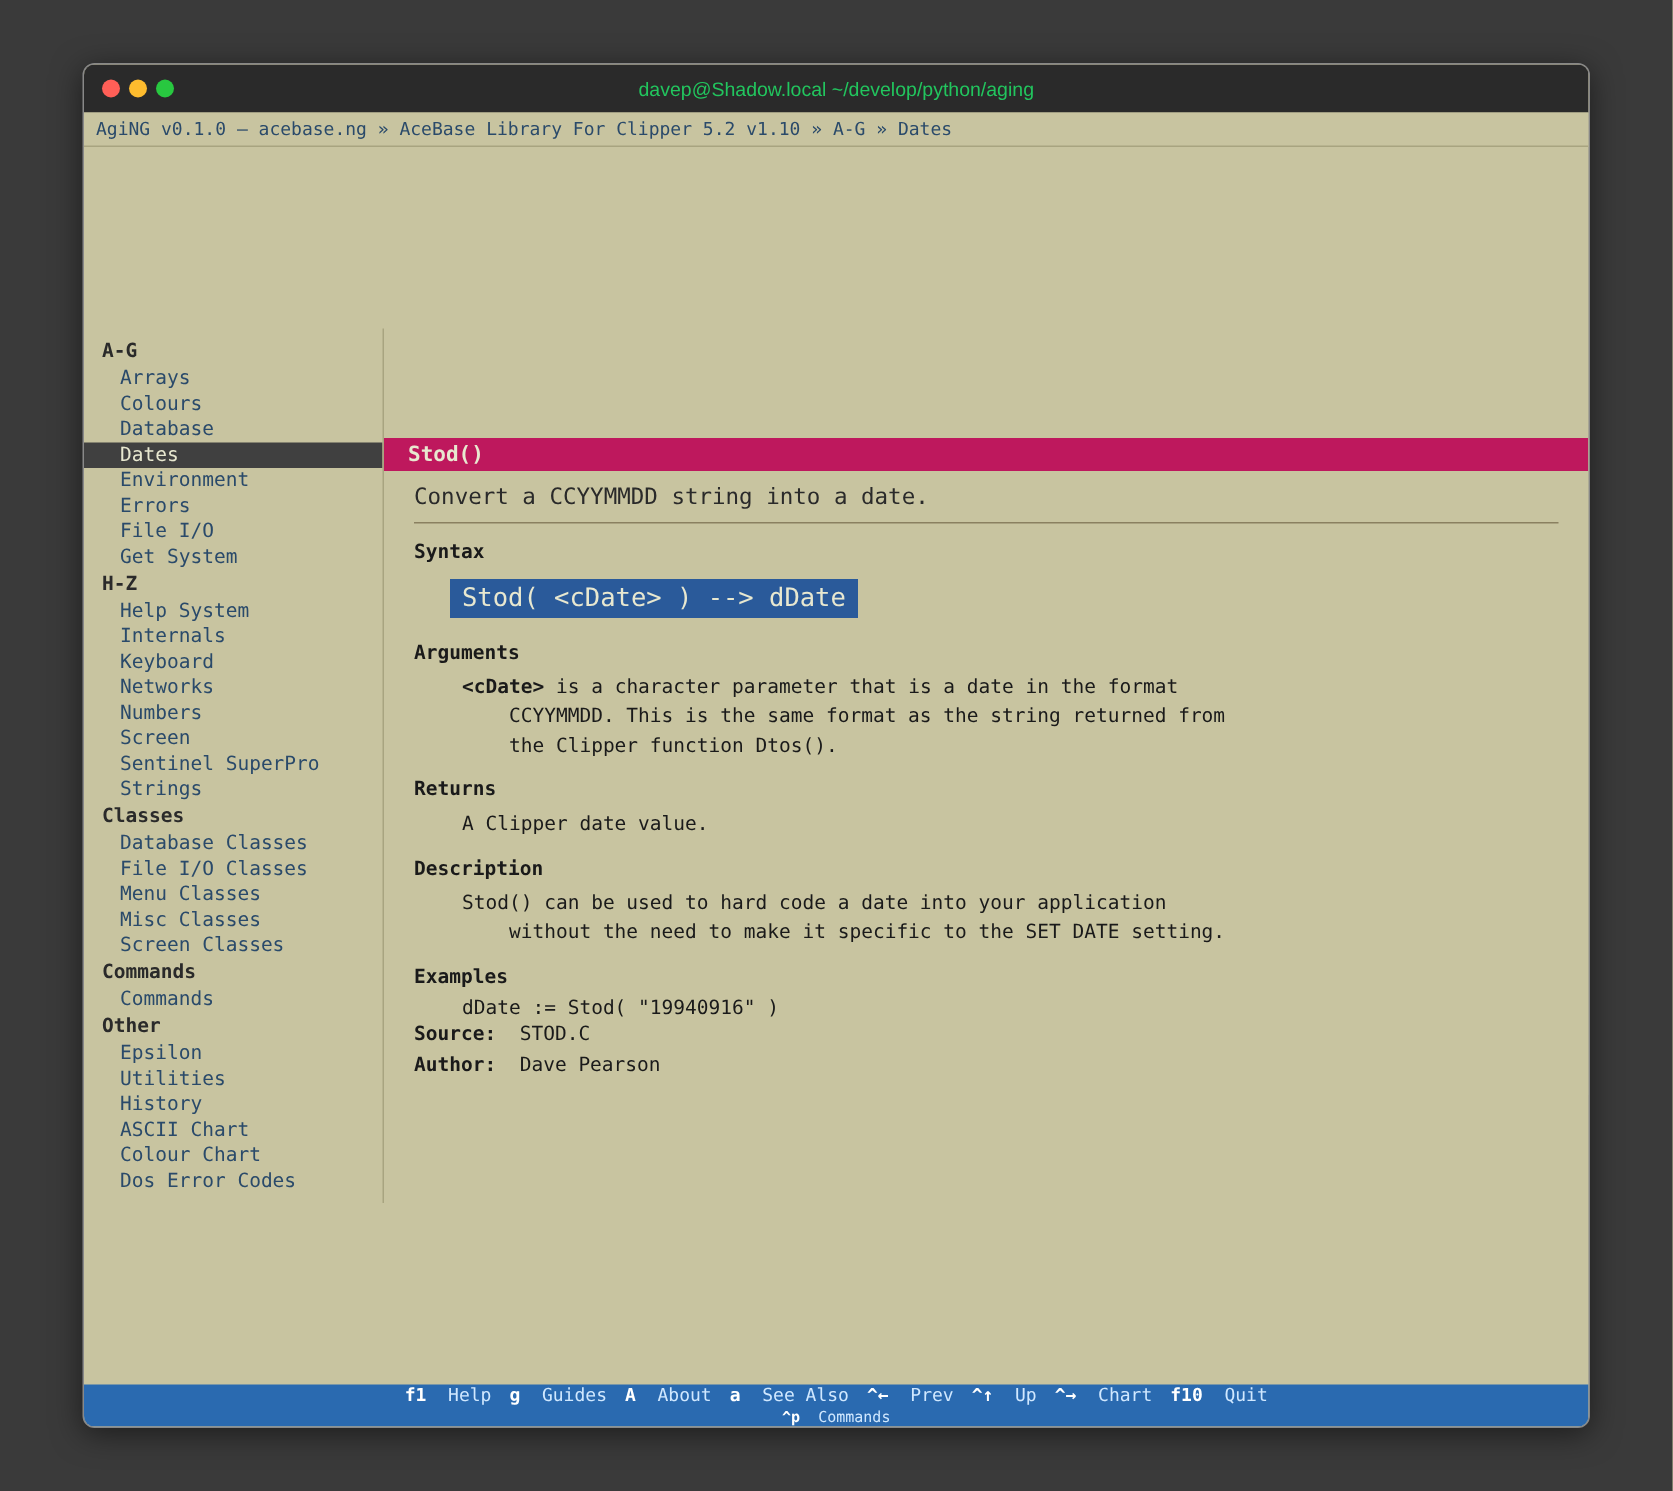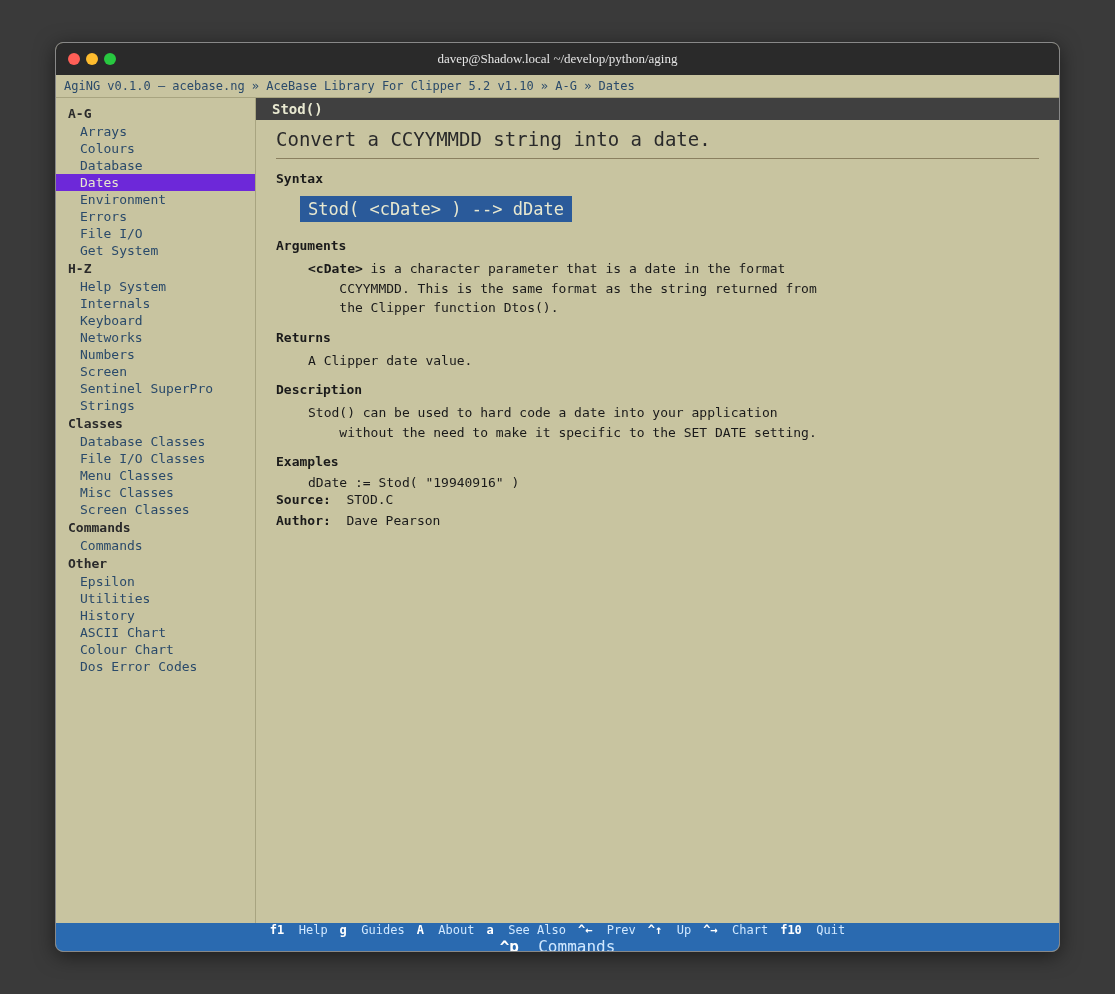--- a/index.html
+++ b/index.html
@@ -44,42 +44,43 @@
       width: 12px;
       height: 12px;
       border-radius: 50%;
     }
 
     .tl-red { background: #ff5f57; }
     .tl-yellow { background: #febc2e; }
     .tl-green { background: #28c840; }
 
     .titlebar-text {
-      color: #e5e5e5;
-      font-size: 13px;
-      font-family: Liberation Serif, serif;
+      color: #22c55e;
+      font-size: 13px;
+      font-family: Liberation Sans, sans-serif;
       position: absolute;
       left: 50%;
       transform: translateX(-50%);
     }
 
     .breadcrumb-bar {
       background: #c8c4a0;
       padding: 4px 8px;
       font-size: 12px;
       font-family: monospace;
       color: #2a4a6a;
       flex-shrink: 0;
       border-bottom: 1px solid #a8a480;
     }
 
     .main-content {
       display: flex;
       flex: 1;
       overflow: hidden;
+      align-items: center;
     }
 
     .sidebar {
       width: 200px;
       background: #c8c4a0;
       padding: 6px 0;
       overflow-y: auto;
       flex-shrink: 0;
       border-right: 1px solid #a8a480;
     }
@@ -95,49 +96,49 @@
 
     .sidebar-item {
       font-family: monospace;
       font-size: 13px;
       color: #2a4a6a;
       padding: 1px 24px;
       cursor: pointer;
     }
 
     .sidebar-item.active {
-      background: #6d28d9;
+      background: #404040;
       color: #e8e8d0;
     }
 
     .content-area {
       flex: 1;
       background: #c8c4a0;
       padding: 12px 20px;
       overflow-y: auto;
       font-family: monospace;
       font-size: 13px;
       color: #1a1a1a;
     }
 
     .content-title-bar {
-      background: #404040;
+      background: #be185d;
       color: #e8e8d0;
       padding: 3px 16px;
       font-family: monospace;
       font-size: 14px;
       font-weight: bold;
       margin: -12px -20px 8px -20px;
     }
 
     .content-subtitle {
       color: #2a2a2a;
       margin-bottom: 8px;
       font-family: monospace;
-      font-size: 19px;
+      font-size: 15px;
     }
 
     .divider {
       border: none;
       border-top: 1px solid #8a8060;
       margin: 8px 0;
     }
 
     .section-heading {
       font-weight: bold;
@@ -210,21 +211,21 @@
       padding: 0 6px;
     }
 
     .status-key {
       color: #ffffff;
       font-weight: bold;
     }
 
     .status-right {
       font-family: monospace;
-      font-size: 16px;
+      font-size: 10px;
       color: #d0e8ff;
     }
 
     .status-key-right {
       color: #ffffff;
       font-weight: bold;
     }
   </style>
 </head>
 <body>

